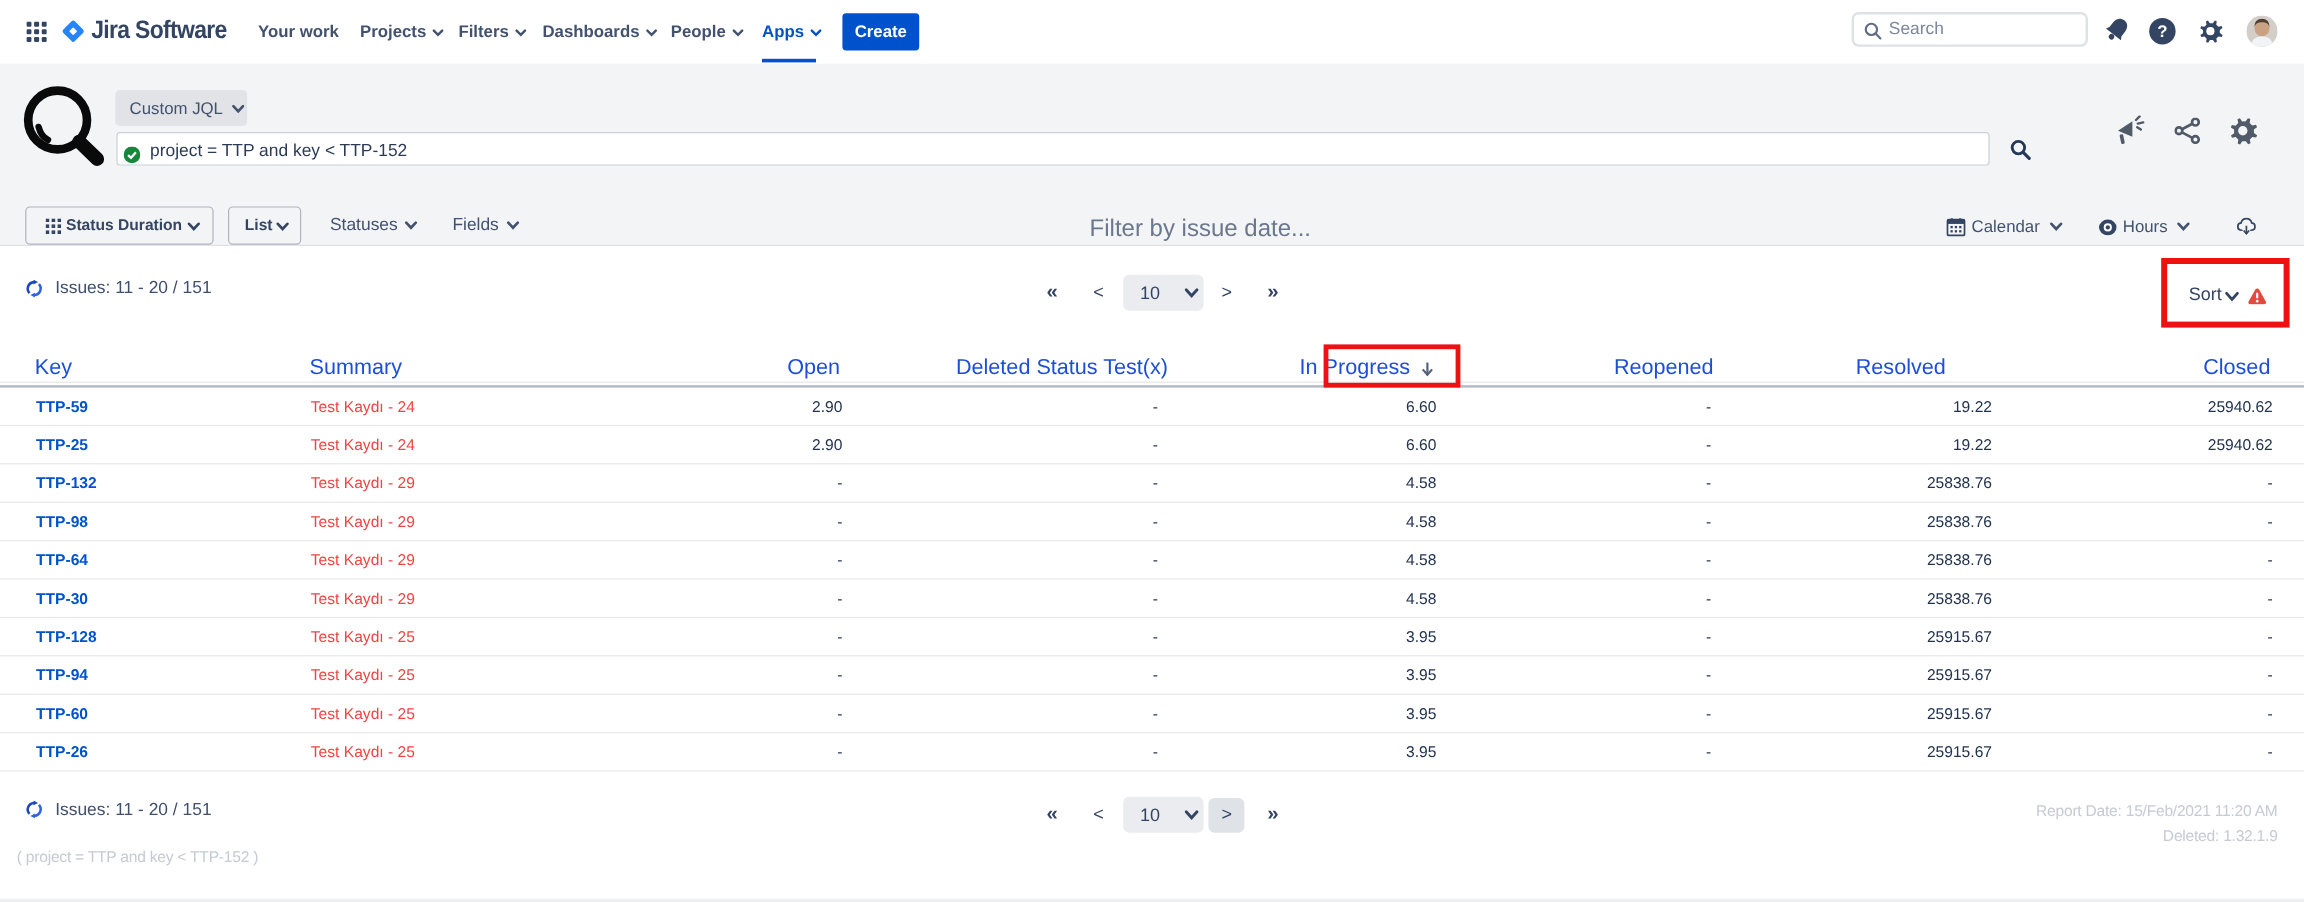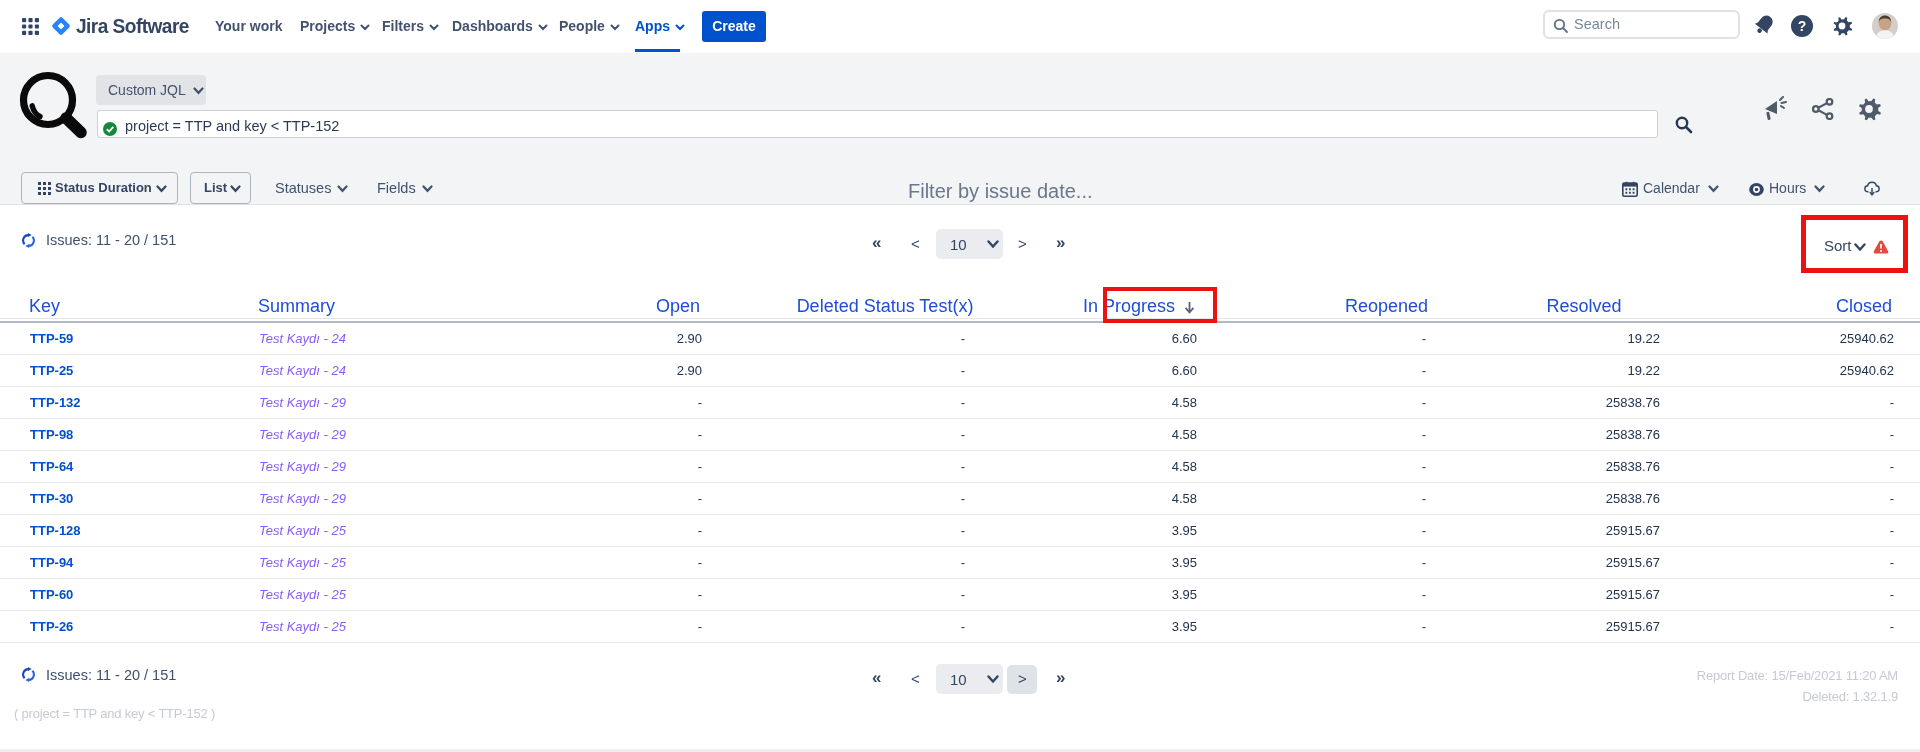--- a/index.html
+++ b/index.html
@@ -35,21 +35,21 @@
 #nextbot { position:absolute; left:1007px; top:665px; width:30px; height:29px; background:#dfe2e7; border-radius:5px; }
 #sortbox { position:absolute; left:1801px; top:215px; width:107px; height:58px; border:5px solid #ee1111; background:#fff; }
 
 
 .hcell { position:absolute; top:296px; font-size:18px; color:#1d4ed8; white-space:nowrap; }
 #headline { position:absolute; left:0; top:321px; width:1920px; height:2px; background:#b3b9c3; }
 #headline2 { position:absolute; left:0; top:318px; width:1920px; height:1px; background:#e3e5e8; }
 #inprogbox { position:absolute; left:1103px; top:287px; width:114px; height:36px; border:4px solid #ee1111; }
 .row { position:absolute; left:0; width:1920px; height:32px; border-bottom:1px solid #e7e8ea; }
 .key { position:absolute; left:30px; top:8px; font-size:13px; font-weight:bold; color:#0052CC; }
-.summ { position:absolute; left:259px; top:8px; font-size:13px; color:#8b5cf6;font-style:italic; }
+.summ { position:absolute; left:259px; top:8px; font-size:13px; color:#ef4444; }
 .num { position:absolute; top:8px; font-size:13px; color:#22334f; text-align:right; }
 
 
 .pale { color:#c5cad3; font-size:13px; letter-spacing:-0.2px; }
 #botline { position:absolute; left:0; top:749px; width:1920px; height:3px; background:#eceef1; }
 
 svg { display:block; }
 </style>
 </head>
 <body>

